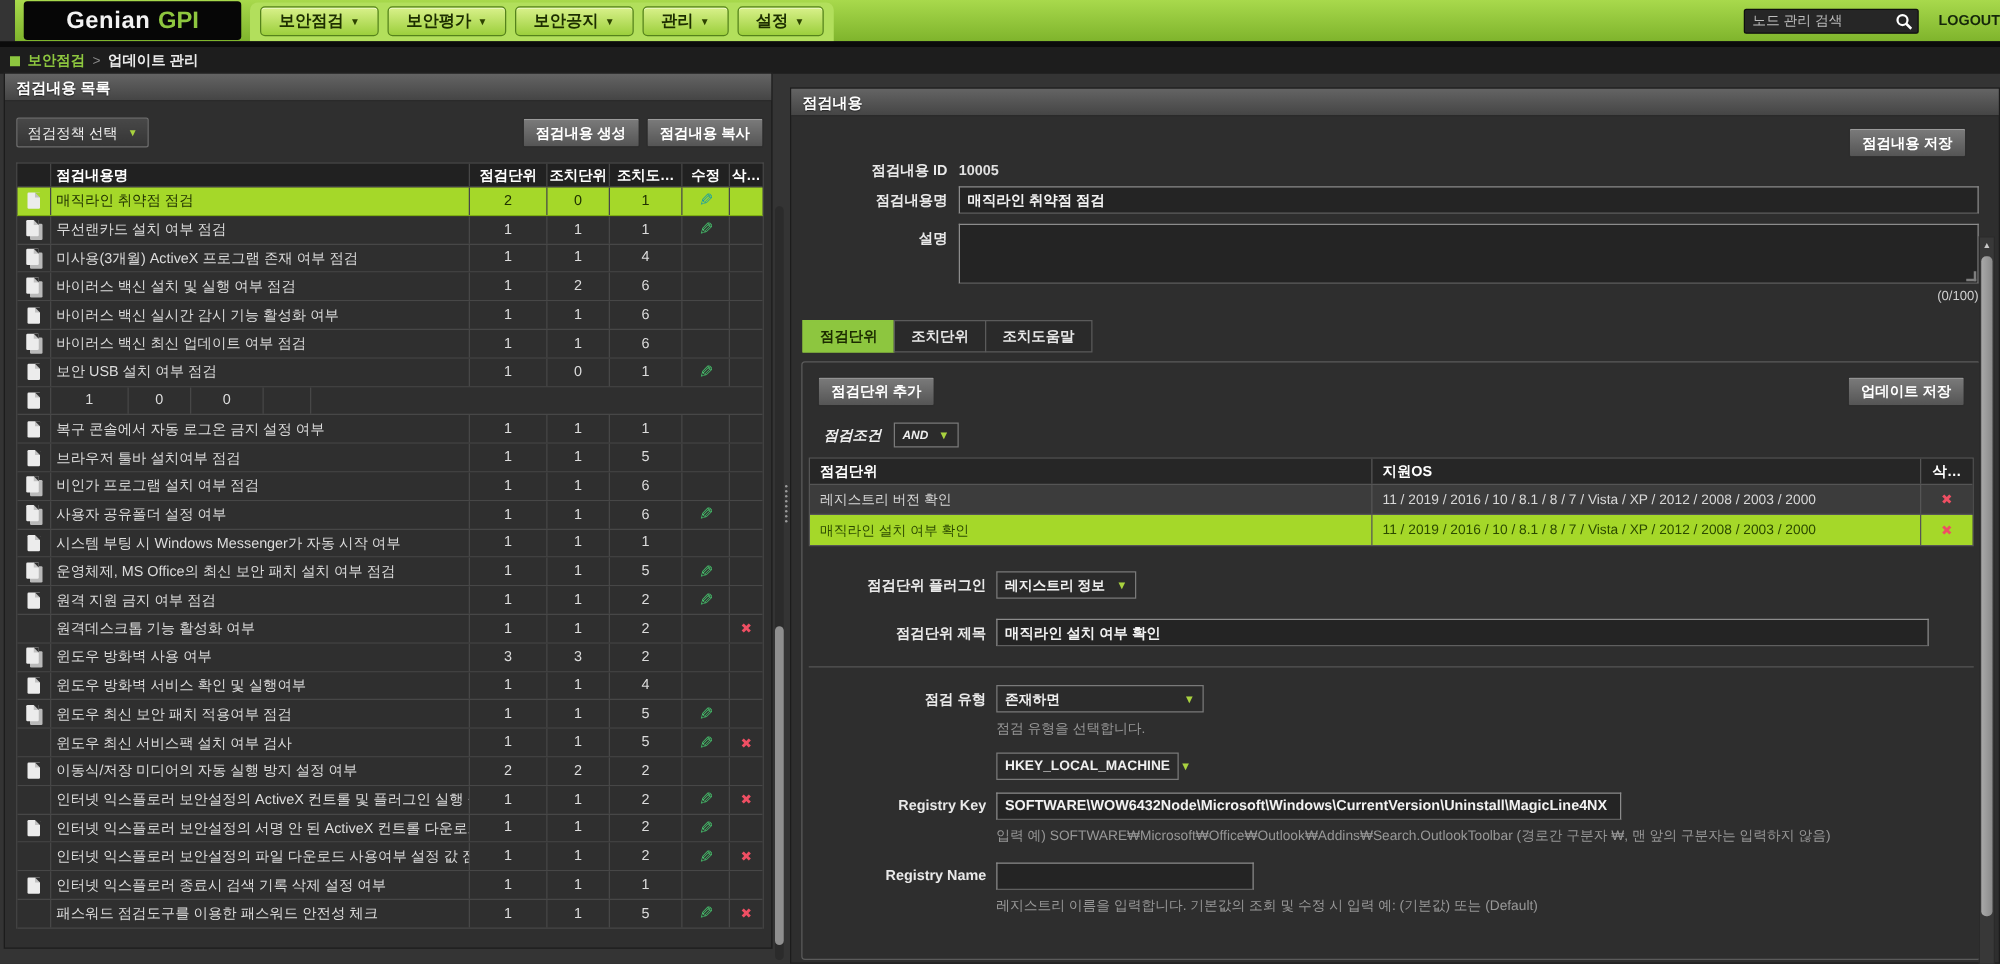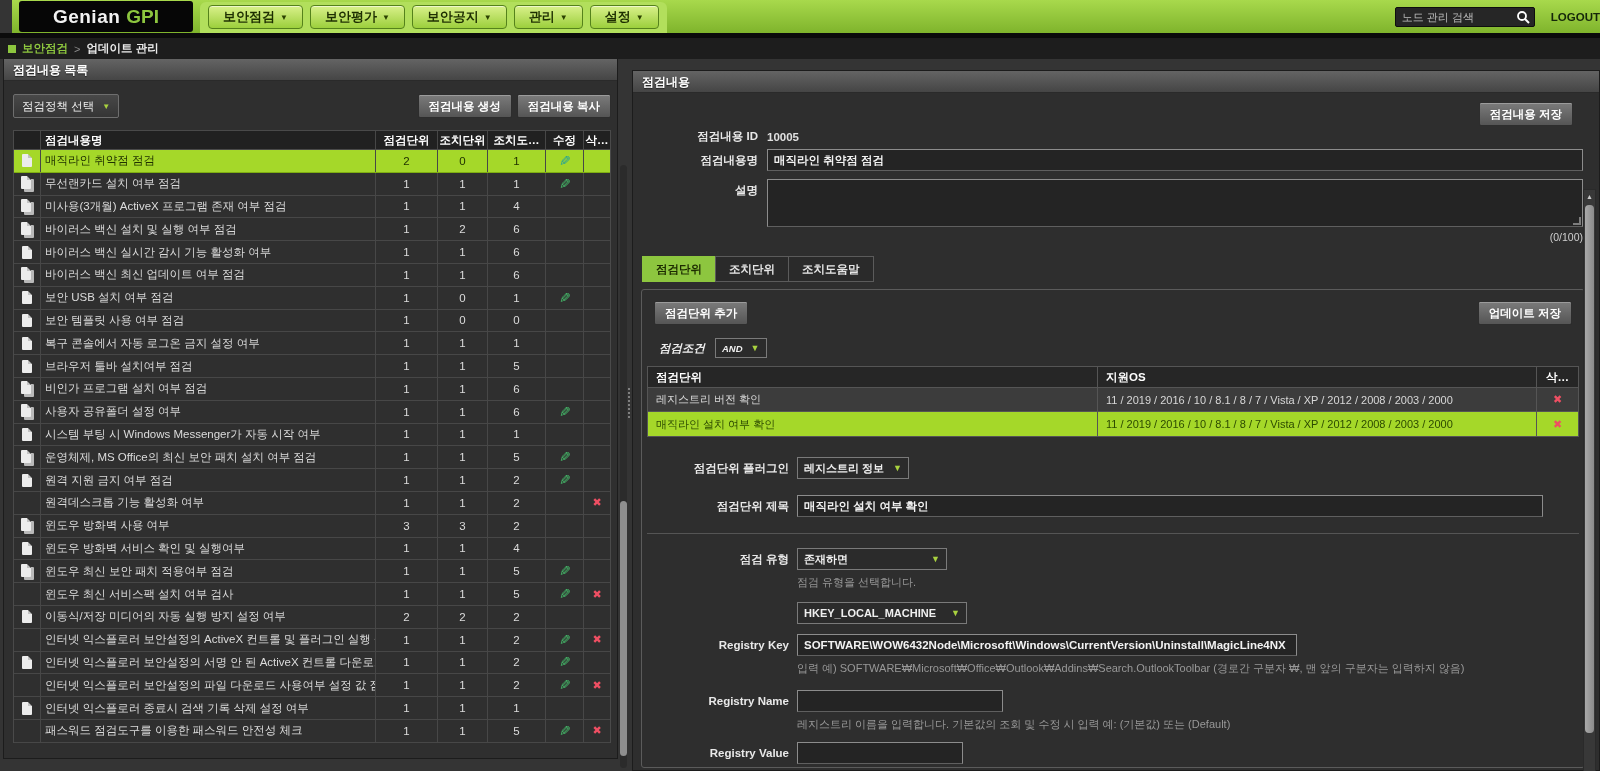--- a/index.html
+++ b/index.html
@@ -302,21 +302,20 @@
           <div class="lc c-n3">1</div>
           <div class="lc c-ed">
             <span class="edit-icon">✎</span>
           </div>
           <div class="lc c-dl"></div>
         </div>
         <div class="lrow">
           <div class="lc c-ic">
             <span class="doc"></span>
           </div>
-          <div class="lc c-nm">보안 템플릿 사용 여부 점검</div>
           <div class="lc c-n1">1</div>
           <div class="lc c-n2">0</div>
           <div class="lc c-n3">0</div>
           <div class="lc c-ed"></div>
           <div class="lc c-dl"></div>
         </div>
         <div class="lrow">
           <div class="lc c-ic">
             <span class="doc"></span>
           </div>
@@ -623,47 +622,43 @@
             <span class="arr">▼</span>
           </span>
         </div>
         <div class="frow mb16">
           <div class="uf-label">점검단위 제목</div>
           <input class="tin" style="width: 746px;" value="매직라인 설치 여부 확인">
         </div>
         <div class="uf-divider"></div>
         <div class="frow">
           <div class="uf-label">점검 유형</div>
-          <span class="sel" style="width:150px;">
+          <span class="sel" style="width:166px;">
             <span>존재하면</span>
             <span class="arr">▼</span>
           </span>
         </div>
         <div class="hint mb12">점검 유형을 선택합니다.</div>
         <div class="frow mb8">
           <div class="uf-label"></div>
-          <span class="sel" style="width:170px;">
+          <span class="sel" style="width:146px;">
             <span>HKEY_LOCAL_MACHINE</span>
             <span class="arr">▼</span>
           </span>
         </div>
         <div class="frow" style="margin-top:10px;">
           <div class="uf-label">Registry Key</div>
           <input class="tin" style="width: 500px;" value="SOFTWARE\WOW6432Node\Microsoft\Windows\CurrentVersion\Uninstall\MagicLine4NX">
         </div>
         <div class="hint mb12">입력 예) SOFTWARE₩Microsoft₩Office₩Outlook₩Addins₩Search.OutlookToolbar (경로간 구분자 ₩, 맨 앞의 구분자는 입력하지 않음)</div>
         <div class="frow" style="margin-top:14px;">
           <div class="uf-label">Registry Name</div>
           <input class="tin" style="width: 206px;" value="">
         </div>
         <div class="hint mb8">레지스트리 이름을 입력합니다. 기본값의 조회 및 수정 시 입력 예: (기본값) 또는 (Default)</div>
-        <div class="frow" style="margin-top:10px;">
-          <div class="uf-label">Registry Value</div>
-          <input class="tin" style="width: 166px;" value="">
-        </div>
 
       </div>
     </div>
 
     <div class="right-scrollbar">
       <div class="rs-up">▲</div>
       <div class="rs-thumb"></div>
 
     </div>
   </div>

